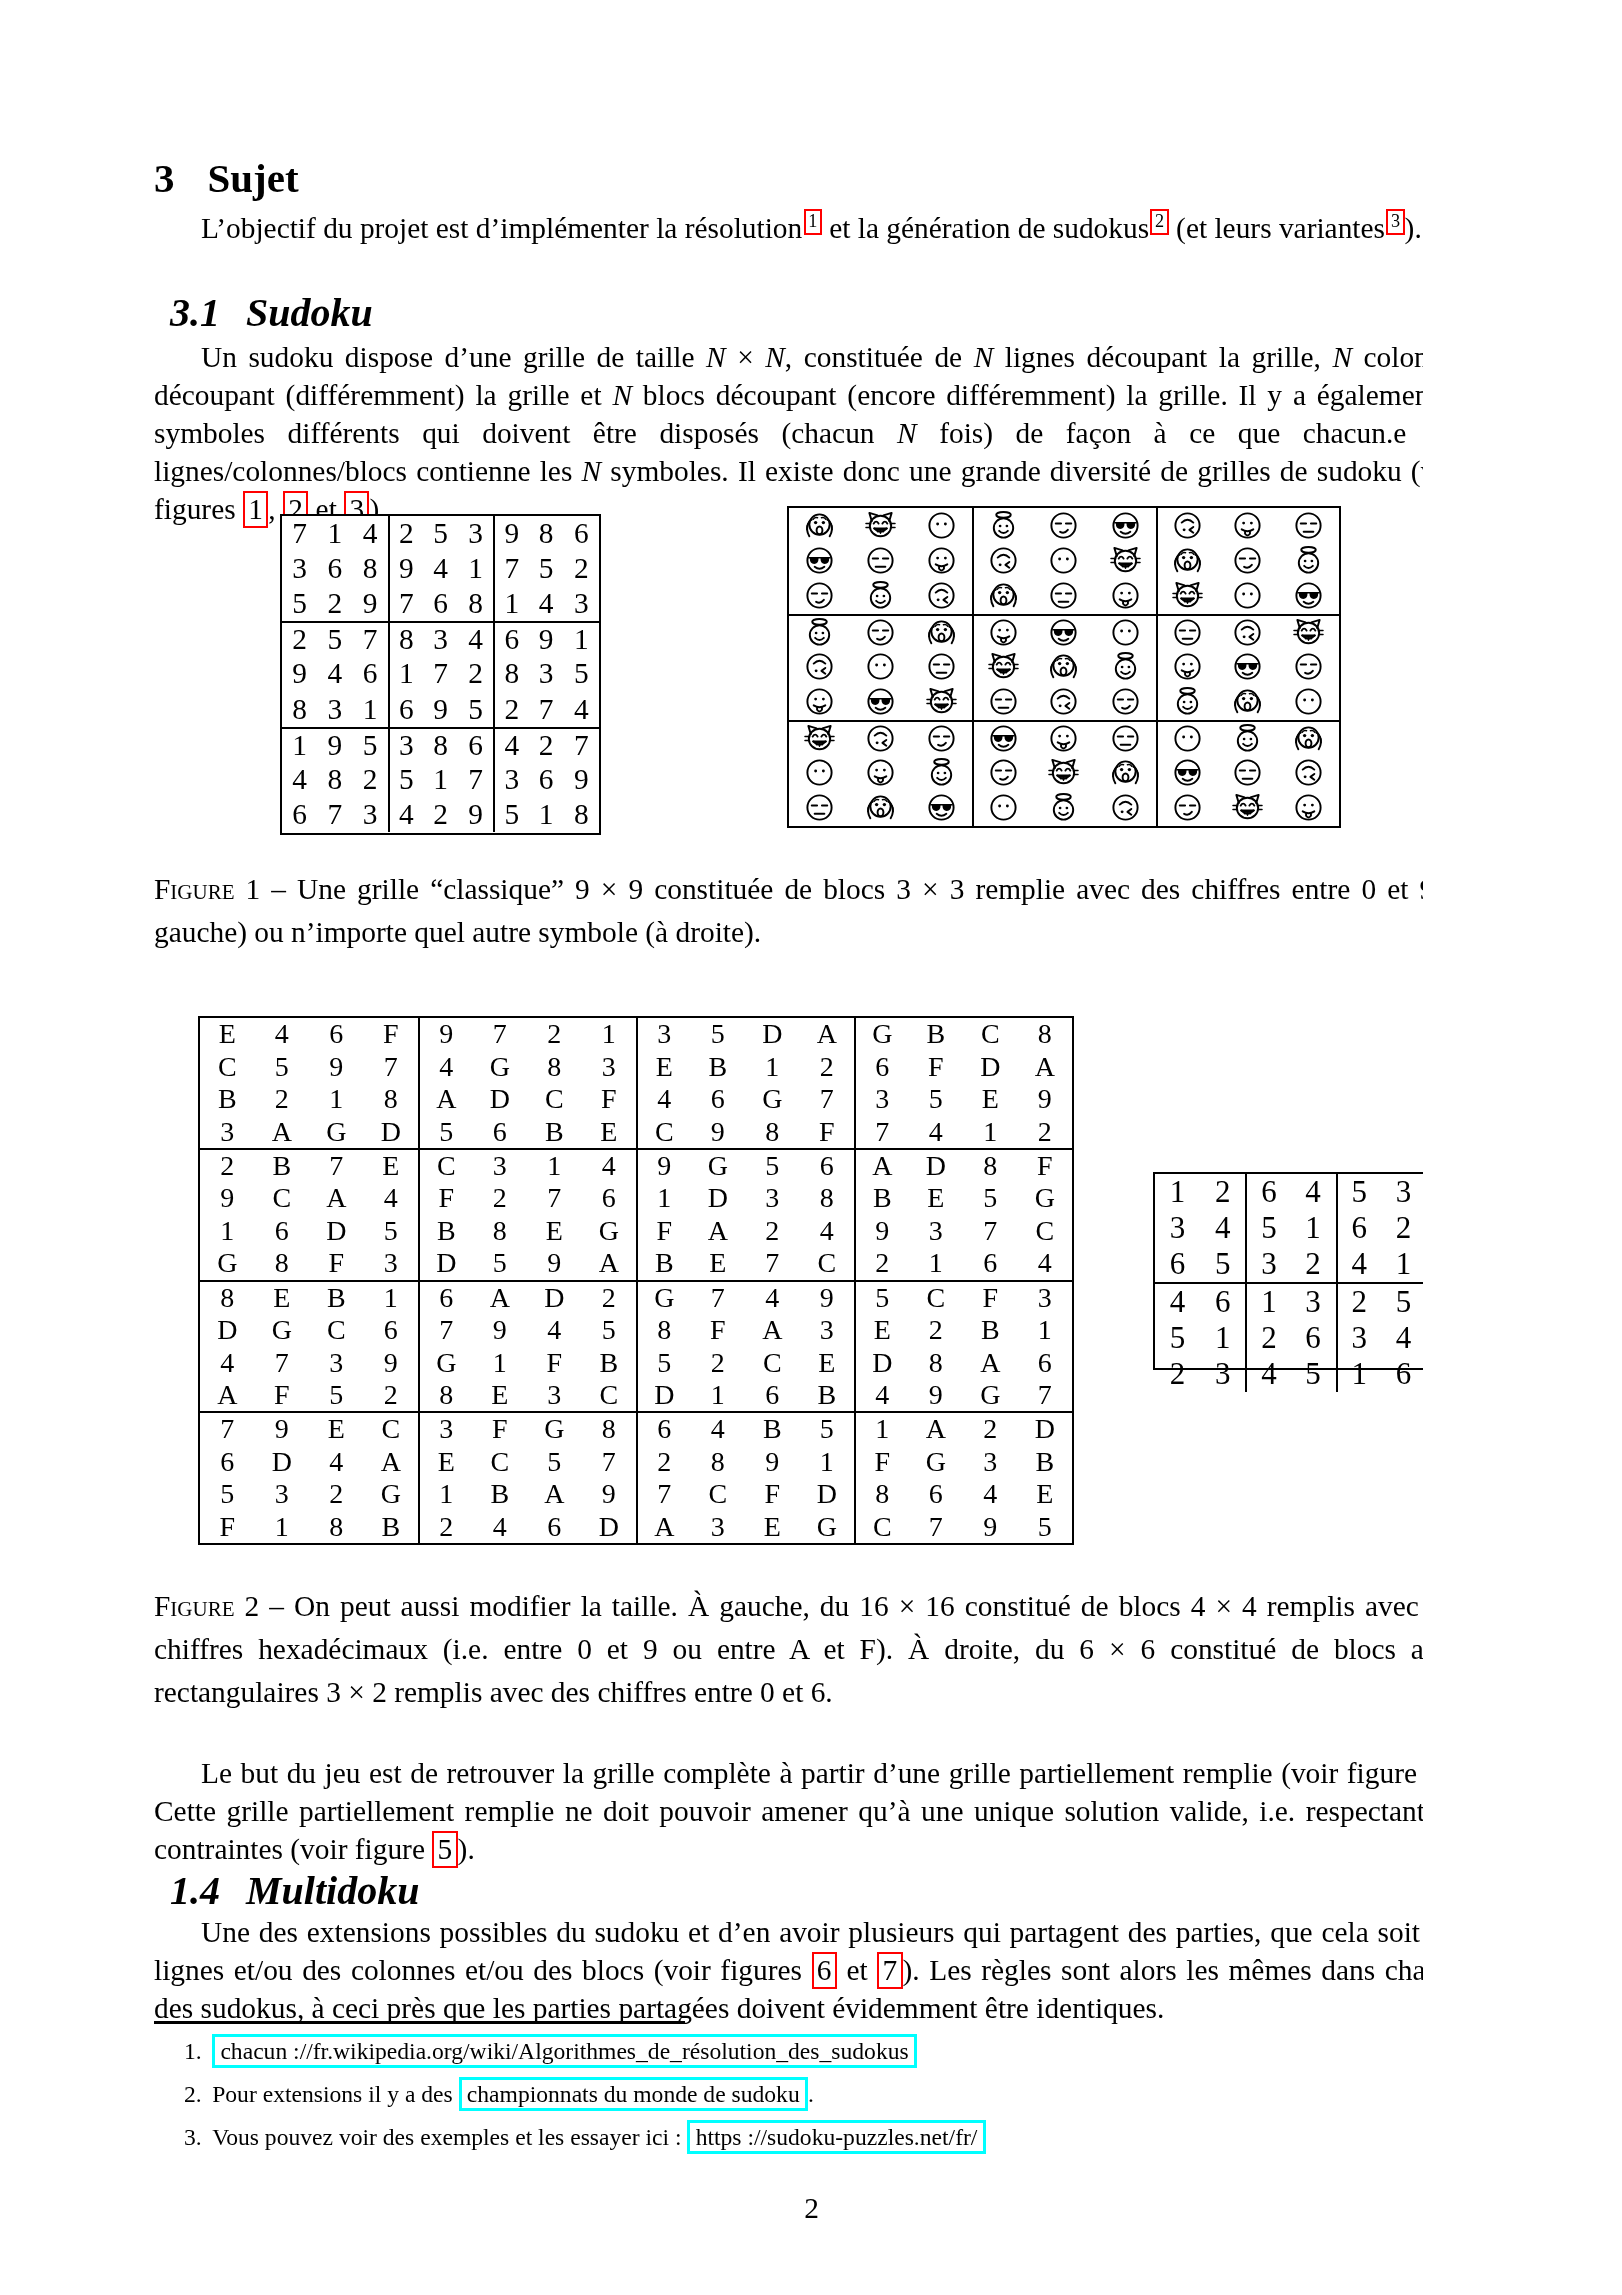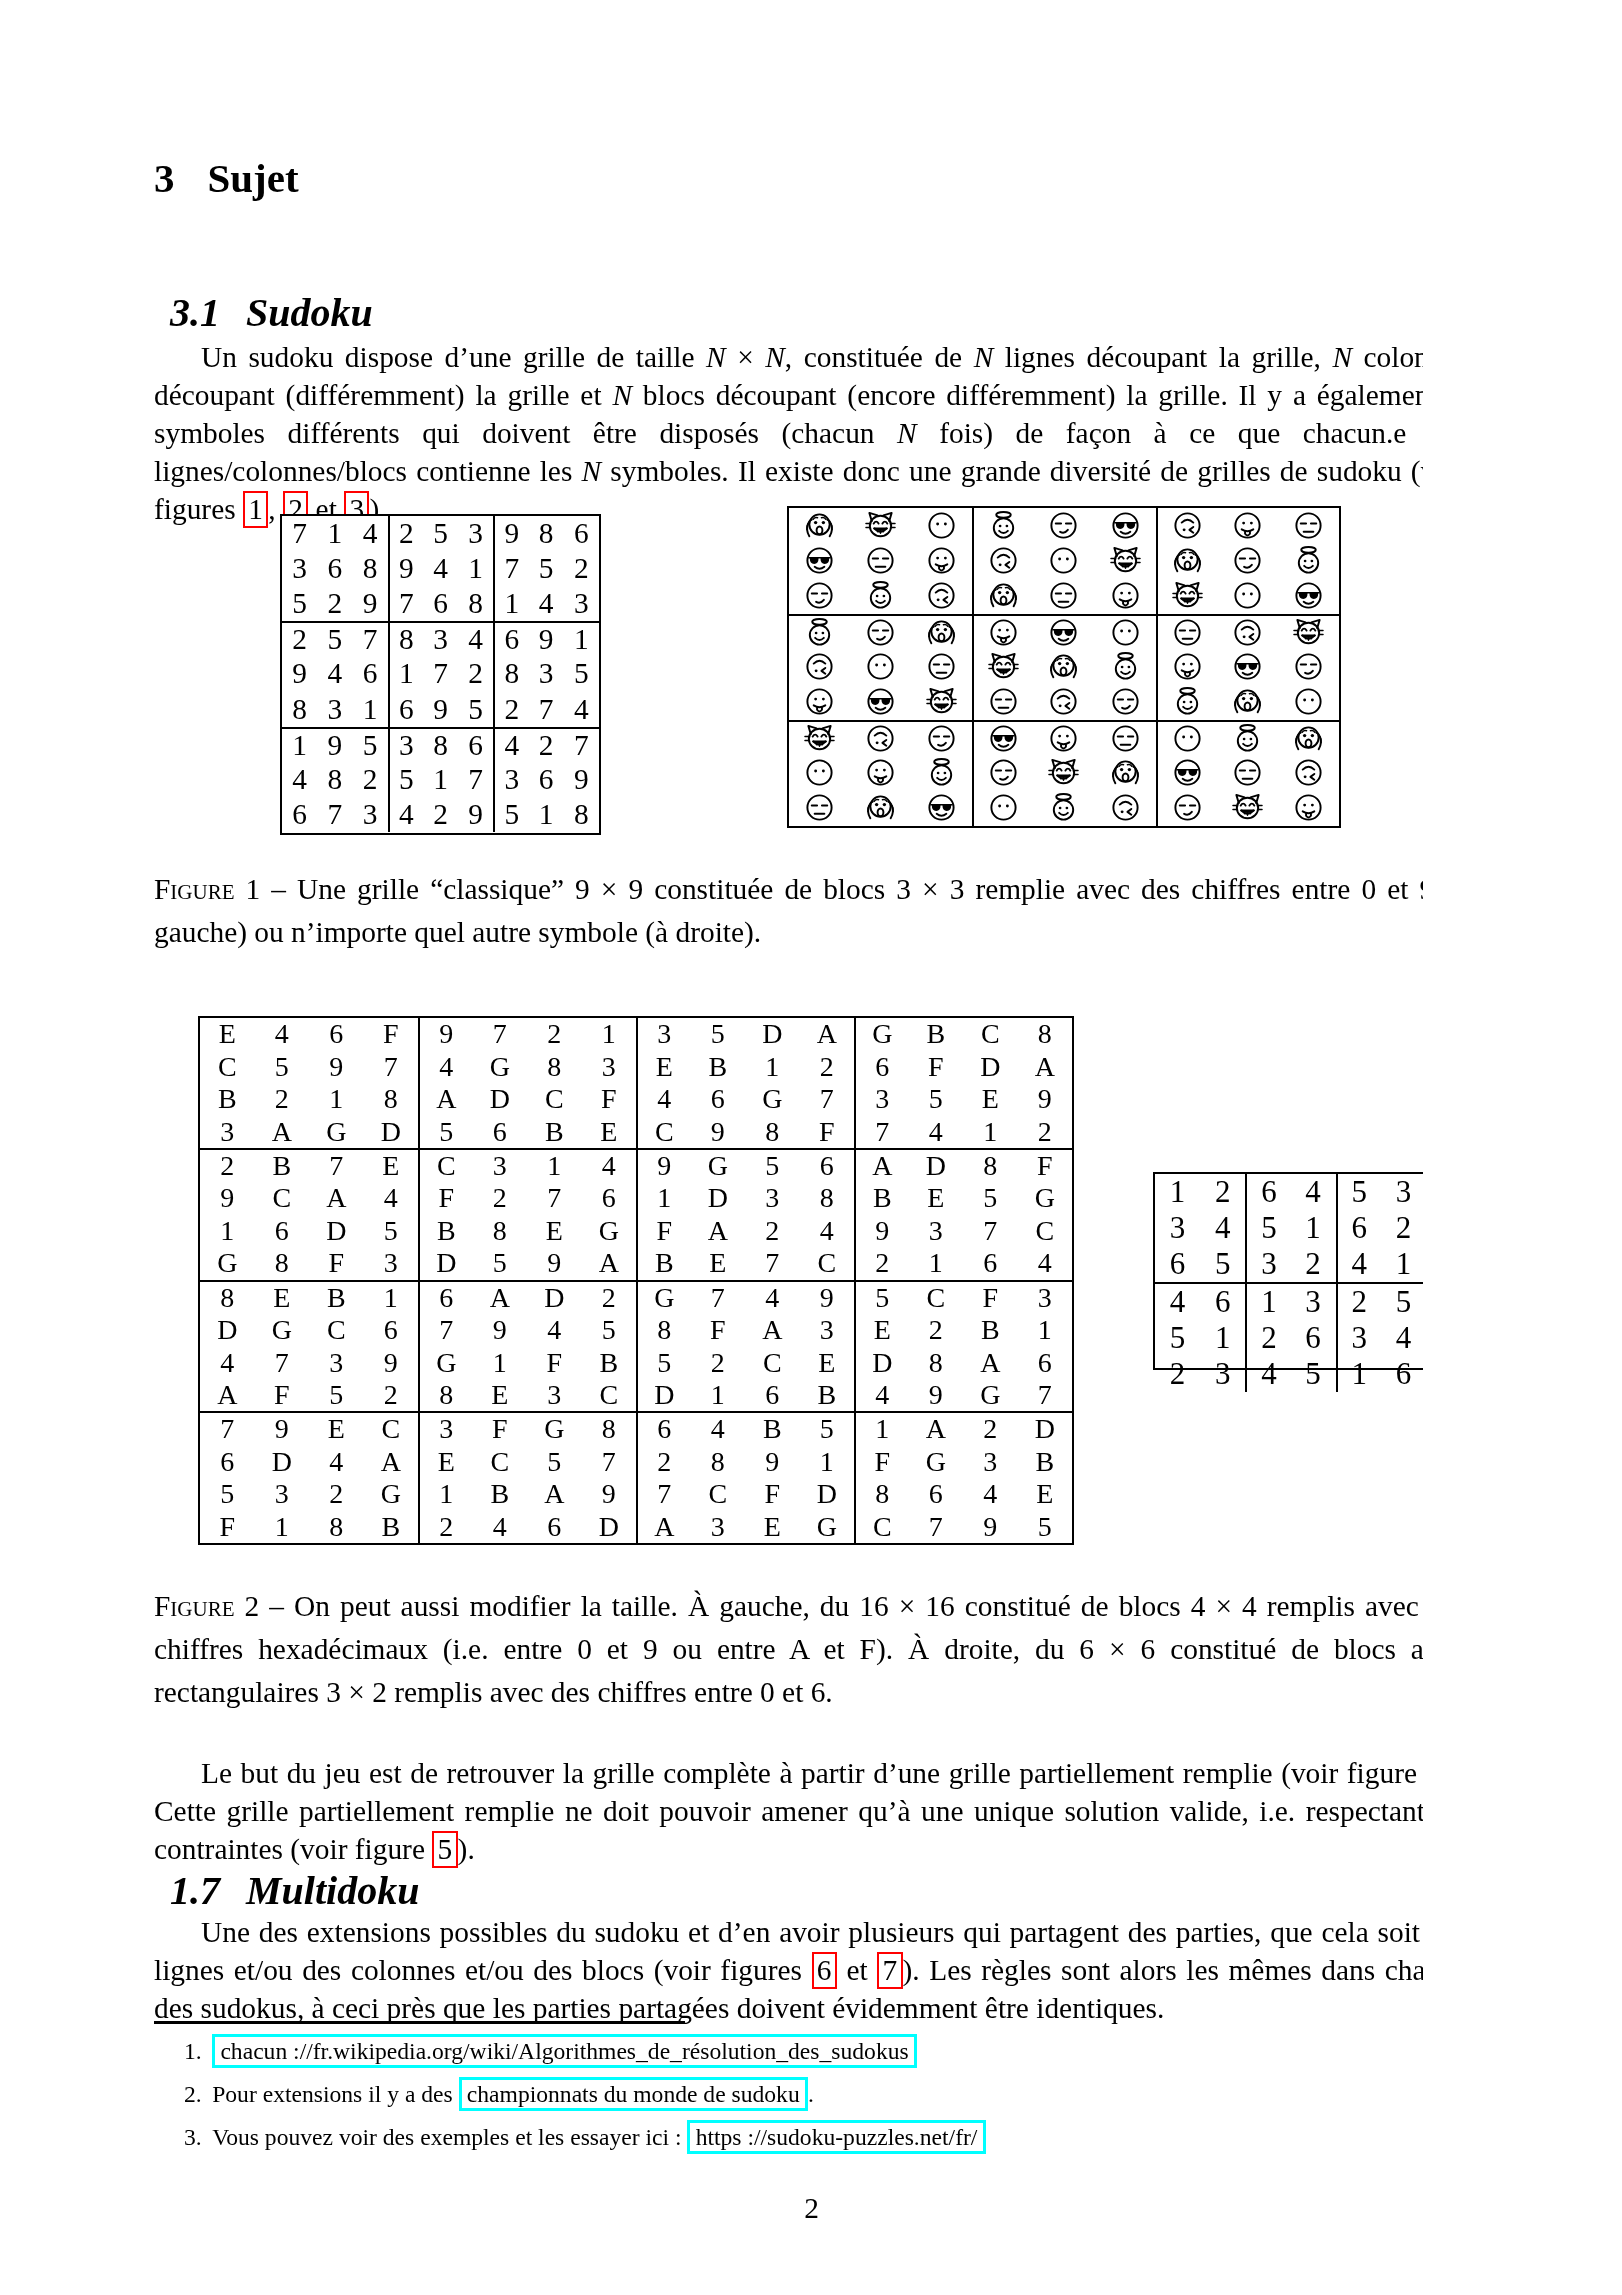--- a/index.html
+++ b/index.html
@@ -126,20 +126,21 @@
     </symbol>
   </defs>
 </svg>
 
 <div class="page">
 
   <div class="h1" style="top:154px;">
     <span class="h-num">3</span><span>Sujet</span>
   </div>
 
+  <p class="par indent" style="top:209px;"><span>L’objectif du projet est d’implémenter la résolution</span><span class="fnref">1</span><span> et la génération de sudokus</span><span class="fnref">2</span><span> (et leurs variantes</span><span class="fnref">3</span><span>).</span></p>
 
   <div class="h2" style="top:289px;">
     <span class="h-num">3.1</span><span>Sudoku</span>
   </div>
 
   <p class="par indent" style="top:338px;"><span>Un sudoku dispose d’une grille de taille </span><span class="mathit">N</span><span> × </span><span class="mathit">N</span><span>, constituée de </span><span class="mathit">N</span><span> lignes découpant la grille, </span><span class="mathit">N</span><span> colonnes découpant (différemment) la grille et </span><span class="mathit">N</span><span> blocs découpant (encore différemment) la grille. Il y a également </span><span class="mathit">N</span><span> symboles différents qui doivent être disposés (chacun </span><span class="mathit">N</span><span> fois) de façon à ce que chacun.e des lignes/colonnes/blocs contienne les </span><span class="mathit">N</span><span> symboles. Il existe donc une grande diversité de grilles de sudoku (voir figures </span><span class="figref">1</span><span>, </span><span class="figref">2</span><span> et </span><span class="figref">3</span><span>).</span></p>
 
   <div class="figwrap" style="left:154px;top:503px;width:1314px;height:334px;">
     <div id="digit-grid" class="grid">
         <div class="cell">7</div>
@@ -932,21 +933,21 @@
         <div class="cell bl">1</div>
         <div class="cell">6</div>
       </div>
   </div>
 
   <p class="caption" style="top:1585px;"><span class="figlabel">Figure</span><span> 2 – On peut aussi modifier la taille. À gauche, du 16 × 16 constitué de blocs 4 × 4 remplis avec des chiffres hexadécimaux (i.e. entre 0 et 9 ou entre A et F). À droite, du 6 × 6 constitué de blocs alors rectangulaires 3 × 2 remplis avec des chiffres entre 0 et 6.</span></p>
 
   <p class="par indent" style="top:1754px;"><span>Le but du jeu est de retrouver la grille complète à partir d’une grille partiellement remplie (voir figure </span><span class="figref">4</span><span>). Cette grille partiellement remplie ne doit pouvoir amener qu’à une unique solution valide, i.e. respectant les contraintes (voir figure </span><span class="figref">5</span><span>).</span></p>
 
   <div class="h2" style="top:1867px;">
-    <span class="h-num">1.7</span><span>Multidoku</span>
+    <span class="h-num">1.4</span><span>Multidoku</span>
   </div>
 
   <p class="par indent" style="top:1913px;"><span>Une des extensions possibles du sudoku et d’en avoir plusieurs qui partagent des parties, que cela soit des lignes et/ou des colonnes et/ou des blocs (voir figures </span><span class="figref">6</span><span> et </span><span class="figref">7</span><span>). Les règles sont alors les mêmes dans chacun des sudokus, à ceci près que les parties partagées doivent évidemment être identiques.</span></p>
 
   <div class="footrule"></div>
 
   <div class="footnotes">
     <div class="fn">
       <span class="fn-num">1.</span><span><span class="linkbox">chacun ://fr.wikipedia.org/wiki/Algorithmes_de_résolution_des_sudokus</span></span>
     </div>

